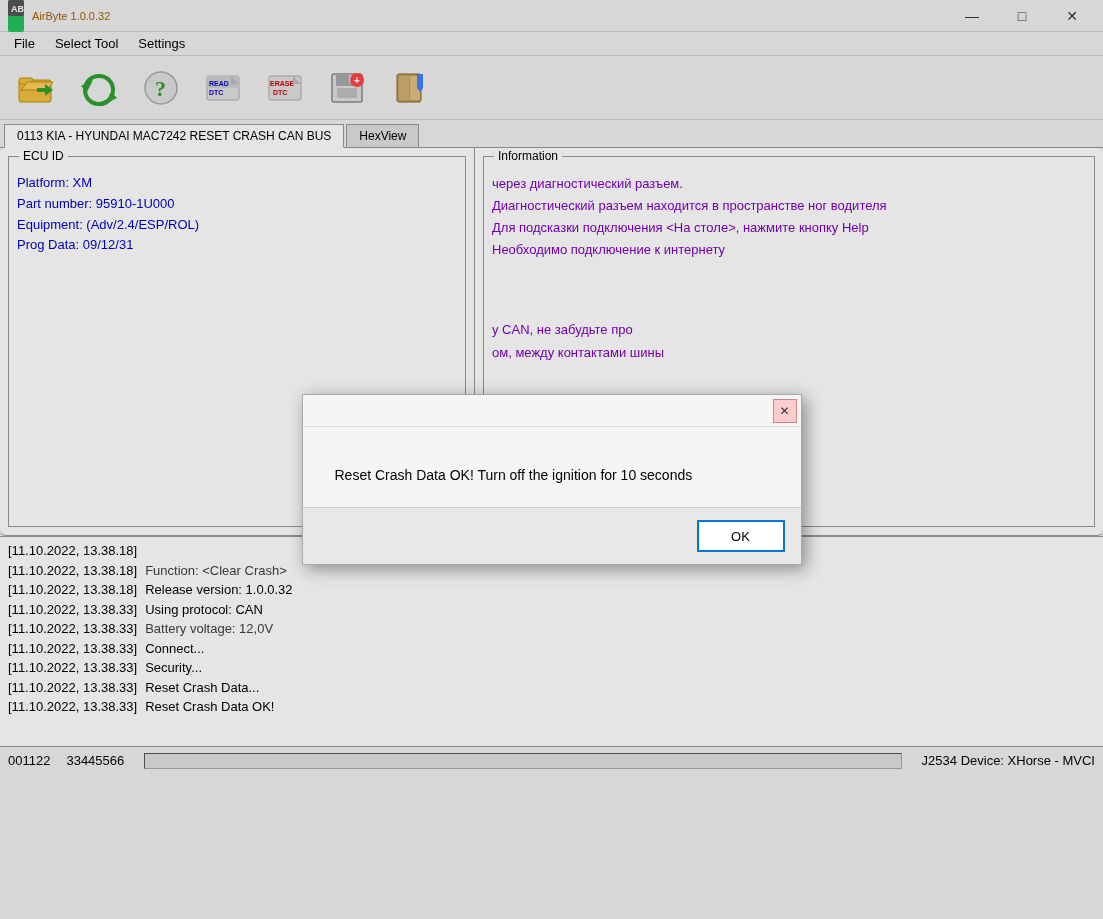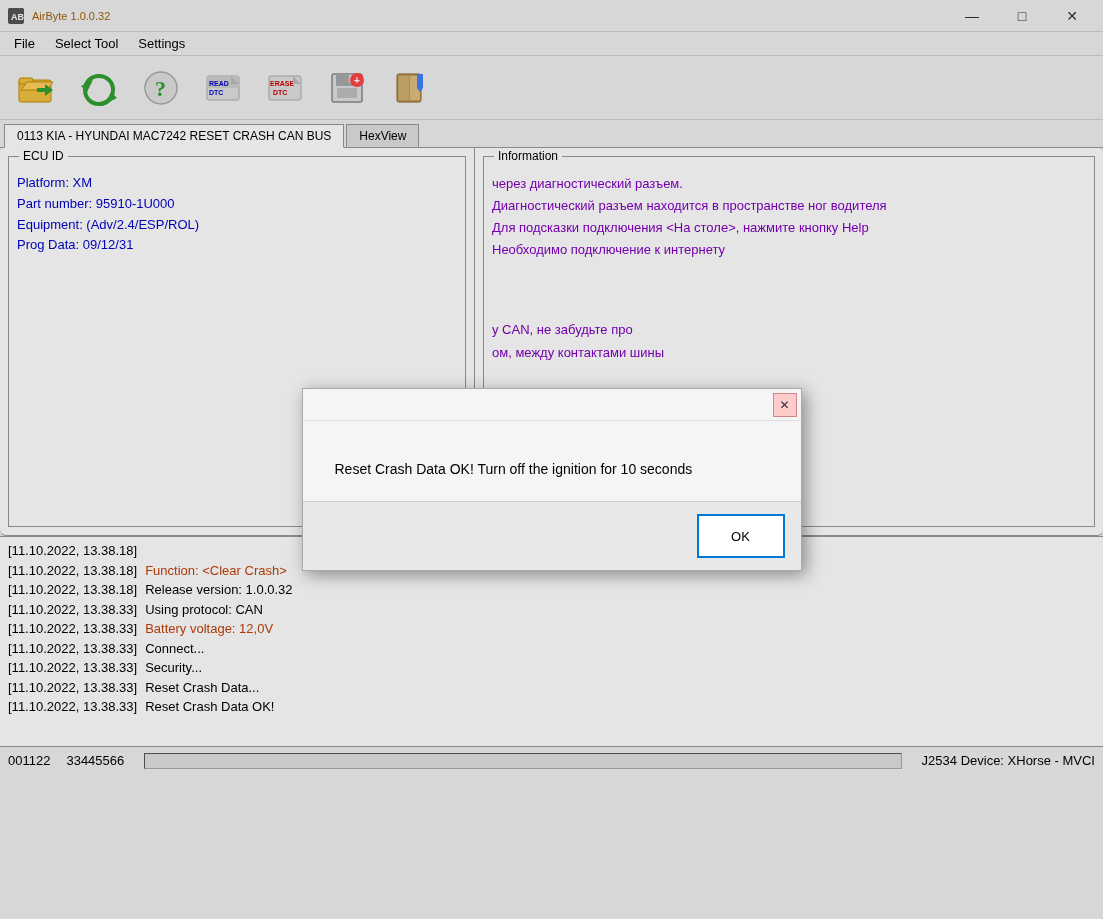--- a/index.html
+++ b/index.html
@@ -22,21 +22,21 @@
       border-bottom: 1px solid #d0d0d0;
       justify-content: space-between;
     }
     .title-bar-left {
       display: flex;
       align-items: center;
       gap: 8px;
     }
     .title-bar-icon {
       width: 16px;
-      height: 15px;
+      height: 32px;
       background: #22c55e;
       border-radius: 2px;
       display: inline-block;
     }
     .title-bar-title {
       font-size: 11px;
       color: #a16207;
     }
     .title-bar-controls {
       display: flex;
@@ -192,21 +192,21 @@
       line-height: 1.5;
     }
     .log-time {
       color: #000;
       white-space: nowrap;
     }
     .log-msg {
       color: #000;
     }
     .log-msg.green {
-      color: #c2410c;
+      color: #404040;
     }
 
     
     .status-bar {
       height: 28px;
       background: #f0f0f0;
       border-top: 1px solid #999;
       display: flex;
       align-items: center;
       padding: 0 8px;
@@ -263,21 +263,21 @@
     }
     .dialog-footer {
       background: #e8e8e8;
       padding: 12px 16px;
       display: flex;
       justify-content: flex-end;
       border-top: 1px solid #ccc;
     }
     .dialog-ok-btn {
       min-width: 88px;
-      height: 44px;
+      height: 32px;
       background: white;
       border: 2px solid #0078d4;
       cursor: pointer;
       font-size: 13px;
       color: #000;
       padding: 0 16px;
     }
 
     
     .svg-icon { width: 40px; height: 40px; }

